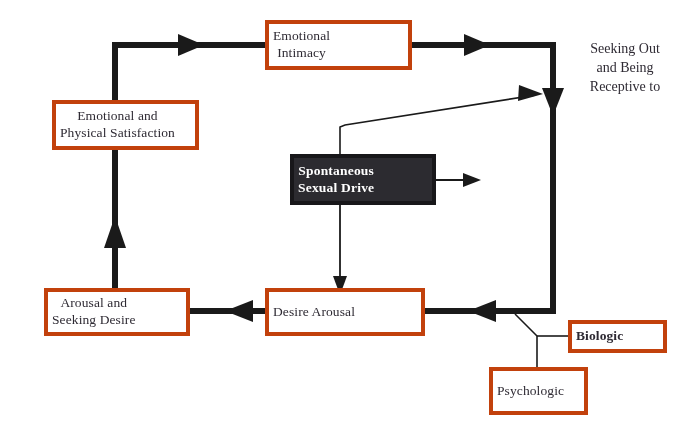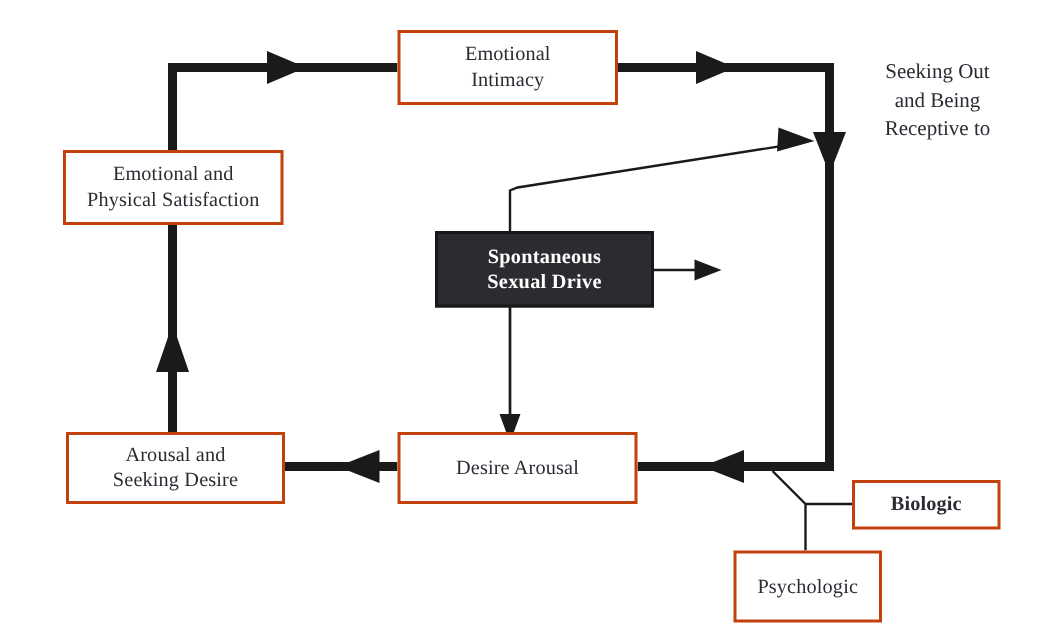--- a/index.html
+++ b/index.html
@@ -23,24 +23,23 @@
     left: 0;
     top: 0;
     width: 700px;
     height: 422px;
   }
   .node {
     position: absolute;
     box-sizing: border-box;
     display: flex;
     align-items: center;
-    justify-content: center;
     text-align: center;
     background: #ffffff;
-    border: 2px solid #c2410c;
+    border: 4px solid #c2410c;
     color: #2e2a33;
     font-family: "Liberation Serif", "DejaVu Serif", serif;
     font-size: 13.5px;
     line-height: 1.25;
     letter-spacing: 0.1px;
     z-index: 5;
   }
   .node.dark {
     background: #2c2b30;
     border-color: #18171a;
@@ -109,21 +108,21 @@
 
   </svg>
 
   <div class="node" style="left:265px; top:20px; width:147px; height:50px;">
     <div class="label-inner">
       <span>Emotional</span><br>
       <span>Intimacy</span>
     </div>
   </div>
 
-  <div class="node" style="left:42px; top:100px; width:147px; height:50px;">
+  <div class="node" style="left:52px; top:100px; width:147px; height:50px;">
     <div class="label-inner">
       <span>Emotional and</span><br>
       <span>Physical Satisfaction</span>
     </div>
   </div>
 
   <div class="node dark" style="left:266px; top:154px; width:146px; height:51px;margin-left:24px;">
     <div class="label-inner">
       <span>Spontaneous</span><br>
       <span>Sexual Drive</span>

